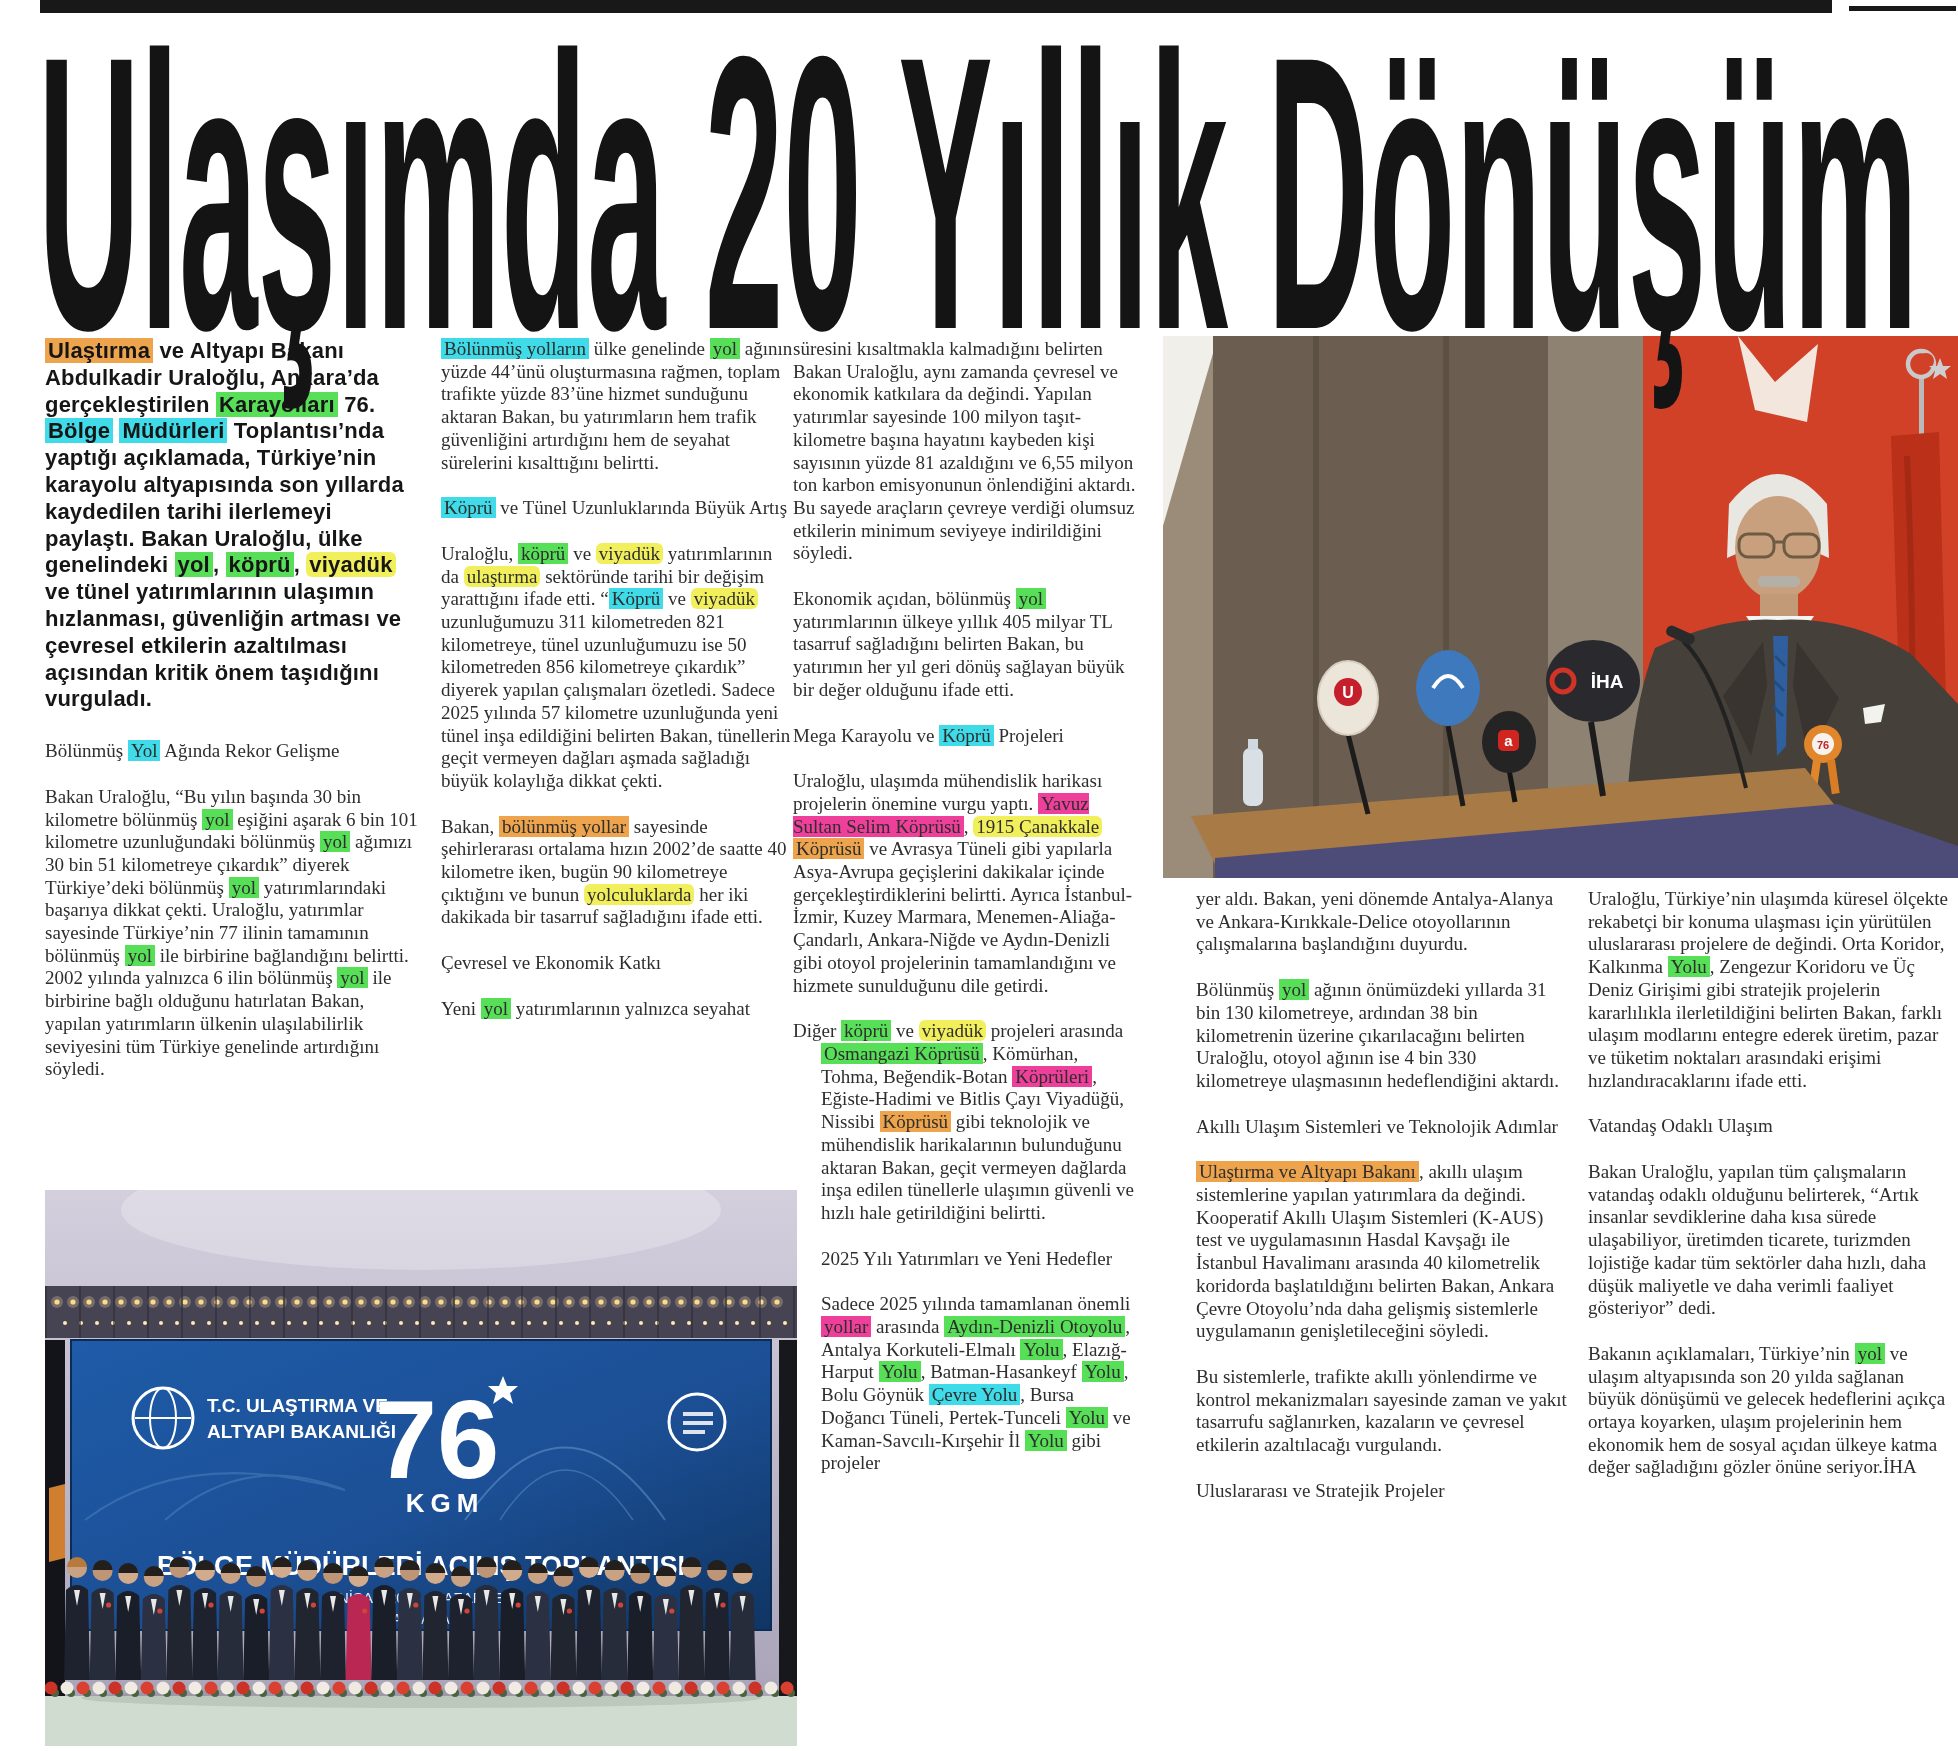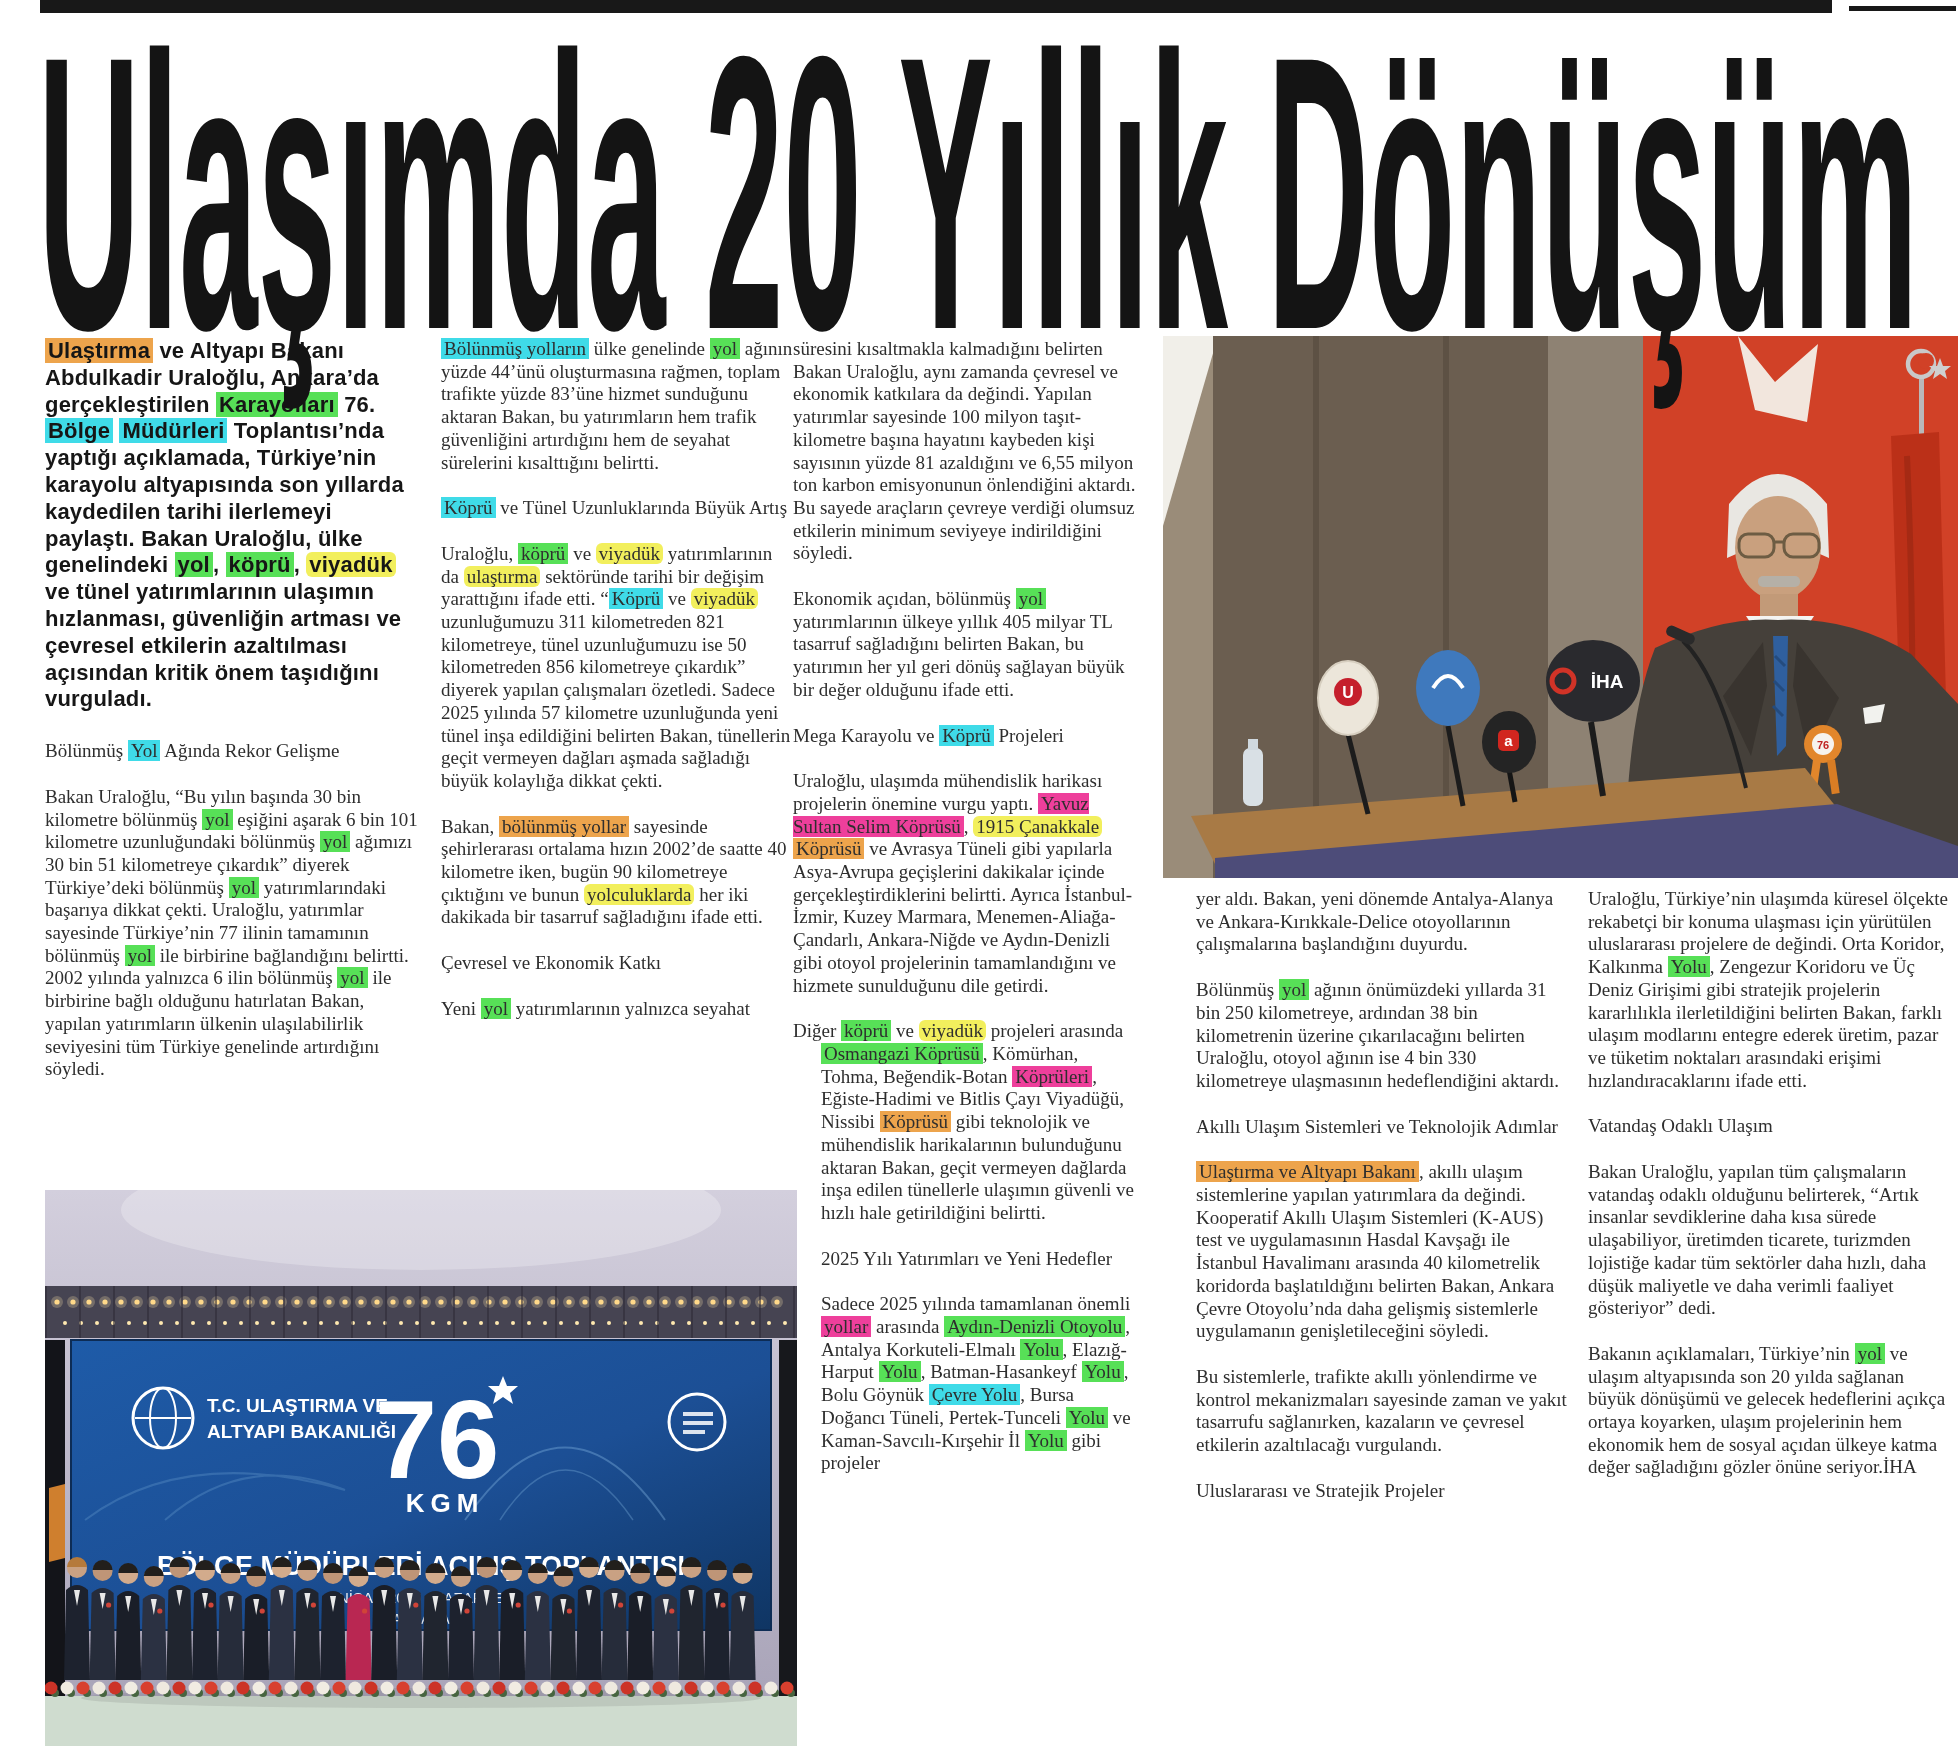--- a/index.html
+++ b/index.html
@@ -58,21 +58,21 @@
     <p class="blk para"><span>süresini kısaltmakla kalmadığını belirten Bakan Uraloğlu, aynı zamanda çevresel ve ekonomik katkılara da değindi. Yapılan yatırımlar sayesinde 100 milyon taşıt-kilometre başına hayatını kaybeden kişi sayısının yüzde 81 azaldığını ve 6,55 milyon ton karbon emisyonunun önlendiğini aktardı. Bu sayede araçların çevreye verdiği olumsuz etkilerin minimum seviyeye indirildiğini söyledi.</span></p>
     <p class="blk para"><span>Ekonomik açıdan, bölünmüş </span><span class="hl hl-green">yol</span><span> yatırımlarının ülkeye yıllık 405 milyar TL tasarruf sağladığını belirten Bakan, bu yatırımın her yıl geri dönüş sağlayan büyük bir değer olduğunu ifade etti.</span></p>
     <p class="blk subhead"><span>Mega Karayolu ve </span><span class="hl hl-cyan">Köprü</span><span> Projeleri</span></p>
     <p class="blk para"><span>Uraloğlu, ulaşımda mühendislik harikası projelerin önemine vurgu yaptı. </span><span class="hl hl-pink">Yavuz Sultan Selim Köprüsü</span><span>, </span><span class="hl hl-yellow">1915 Çanakkale</span><span> </span><span class="hl hl-orange">Köprüsü</span><span> ve Avrasya Tüneli gibi yapılarla Asya-Avrupa geçişlerini dakikalar içinde gerçekleştirdiklerini belirtti. Ayrıca İstanbul-İzmir, Kuzey Marmara, Menemen-Aliağa-Çandarlı, Ankara-Niğde ve Aydın-Denizli gibi otoyol projelerinin tamamlandığını ve hizmete sunulduğunu dile getirdi.</span></p>
     <p class="blk para-hang"><span>Diğer </span><span class="hl hl-green">köprü</span><span> ve </span><span class="hl hl-yellow">viyadük</span><span> projeleri arasında </span><span class="hl hl-green">Osmangazi Köprüsü</span><span>, Kömürhan, Tohma, Beğendik-Botan </span><span class="hl hl-pink">Köprüleri</span><span>, Eğiste-Hadimi ve Bitlis Çayı Viyadüğü, Nissibi </span><span class="hl hl-orange">Köprüsü</span><span> gibi teknolojik ve mühendislik harikalarının bulunduğunu aktaran Bakan, geçit vermeyen dağlarda inşa edilen tünellerle ulaşımın güvenli ve hızlı hale getirildiğini belirtti.</span></p>
     <p class="blk subhead-indent"><span>2025 Yılı Yatırımları ve Yeni Hedefler</span></p>
     <p class="blk para-indent"><span>Sadece 2025 yılında tamamlanan önemli </span><span class="hl hl-pink">yollar</span><span> arasında </span><span class="hl hl-green">Aydın-Denizli Otoyolu</span><span>, Antalya Korkuteli-Elmalı </span><span class="hl hl-green">Yolu</span><span>, Elazığ-Harput </span><span class="hl hl-green">Yolu</span><span>, Batman-Hasankeyf </span><span class="hl hl-green">Yolu</span><span>, Bolu Göynük </span><span class="hl hl-cyan">Çevre Yolu</span><span>, Bursa Doğancı Tüneli, Pertek-Tunceli </span><span class="hl hl-green">Yolu</span><span> ve Kaman-Savcılı-Kırşehir İl </span><span class="hl hl-green">Yolu</span><span> gibi projeler</span></p>
   </div>
 <div id="col4" class="col">
     <p class="blk para"><span>yer aldı. Bakan, yeni dönemde Antalya-Alanya ve Ankara-Kırıkkale-Delice otoyollarının çalışmalarına başlandığını duyurdu.</span></p>
-    <p class="blk para"><span>Bölünmüş </span><span class="hl hl-green">yol</span><span> ağının önümüzdeki yıllarda 31 bin 250 kilometreye, ardından 38 bin kilometrenin üzerine çıkarılacağını belirten Uraloğlu, otoyol ağının ise 4 bin 330 kilometreye ulaşmasının hedeflendiğini aktardı.</span></p>
+    <p class="blk para"><span>Bölünmüş </span><span class="hl hl-green">yol</span><span> ağının önümüzdeki yıllarda 31 bin 130 kilometreye, ardından 38 bin kilometrenin üzerine çıkarılacağını belirten Uraloğlu, otoyol ağının ise 4 bin 330 kilometreye ulaşmasının hedeflendiğini aktardı.</span></p>
     <p class="blk subhead"><span>Akıllı Ulaşım Sistemleri ve Teknolojik Adımlar</span></p>
     <p class="blk para"><span class="hl hl-orange">Ulaştırma ve Altyapı Bakanı</span><span>, akıllı ulaşım sistemlerine yapılan yatırımlara da değindi. Kooperatif Akıllı Ulaşım Sistemleri (K-AUS) test ve uygulamasının Hasdal Kavşağı ile İstanbul Havalimanı arasında 40 kilometrelik koridorda başlatıldığını belirten Bakan, Ankara Çevre Otoyolu’nda daha gelişmiş sistemlerle uygulamanın genişletileceğini söyledi.</span></p>
     <p class="blk para"><span>Bu sistemlerle, trafikte akıllı yönlendirme ve kontrol mekanizmaları sayesinde zaman ve yakıt tasarrufu sağlanırken, kazaların ve çevresel etkilerin azaltılacağı vurgulandı.</span></p>
     <p class="blk subhead"><span>Uluslararası ve Stratejik Projeler</span></p>
   </div>
 <div id="col5" class="col">
     <p class="blk para"><span>Uraloğlu, Türkiye’nin ulaşımda küresel ölçekte rekabetçi bir konuma ulaşması için yürütülen uluslararası projelere de değindi. Orta Koridor, Kalkınma </span><span class="hl hl-green">Yolu</span><span>, Zengezur Koridoru ve Üç Deniz Girişimi gibi stratejik projelerin kararlılıkla ilerletildiğini belirten Bakan, farklı ulaşım modlarını entegre ederek üretim, pazar ve tüketim noktaları arasındaki erişimi hızlandıracaklarını ifade etti.</span></p>
     <p class="blk subhead"><span>Vatandaş Odaklı Ulaşım</span></p>
     <p class="blk para"><span>Bakan Uraloğlu, yapılan tüm çalışmaların vatandaş odaklı olduğunu belirterek, “Artık insanlar sevdiklerine daha kısa sürede ulaşabiliyor, üretimden ticarete, turizmden lojistiğe kadar tüm sektörler daha hızlı, daha düşük maliyetle ve daha verimli faaliyet gösteriyor” dedi.</span></p>
     <p class="blk para"><span>Bakanın açıklamaları, Türkiye’nin </span><span class="hl hl-green">yol</span><span> ve ulaşım altyapısında son 20 yılda sağlanan büyük dönüşümü ve gelecek hedeflerini açıkça ortaya koyarken, ulaşım projelerinin hem ekonomik hem de sosyal açıdan ülkeye katma değer sağladığını gözler önüne seriyor.İHA</span></p>

